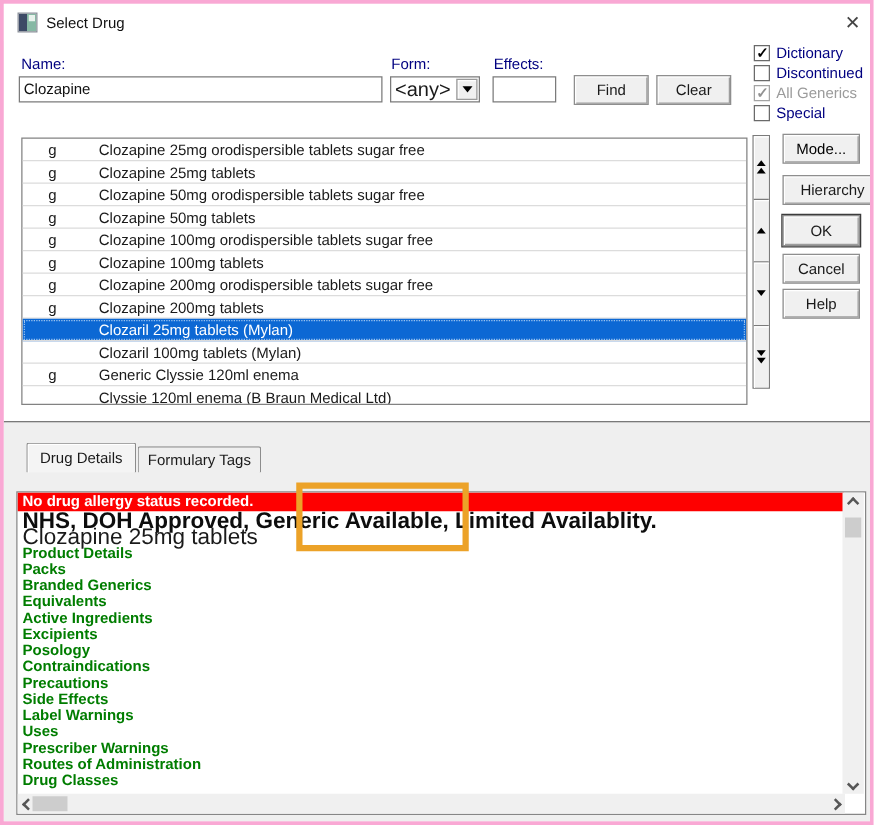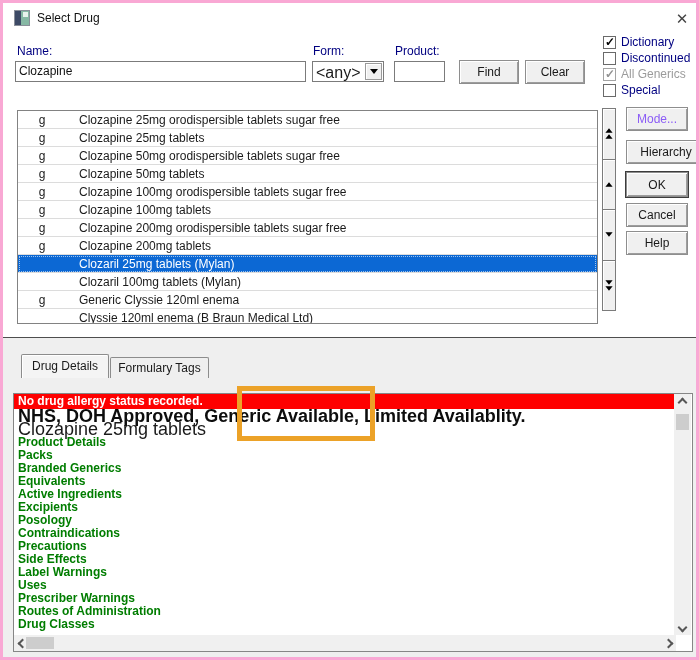--- a/index.html
+++ b/index.html
@@ -59,21 +59,21 @@
   
   .scrollcol { position:absolute; left:599px; top:105px; width:14px; height:203px;
                border:1px solid #7b7b7b; background:#f0f0f0; display:flex; flex-direction:column; }
   .scrollcol .sbtn { flex:1; border-bottom:1px solid #7b7b7b; display:flex; flex-direction:column;
                      align-items:center; justify-content:center; gap:1px; cursor:pointer;
                      background:#f0f0f0; box-shadow:inset 1px 1px 0 #fff; }
   .scrollcol .sbtn:last-child { border-bottom:none; }
   .scrollcol .tri-up, .scrollcol .tri-dn { transform:scale(0.9); }
 
   
-  .btn.disabled { color:#8b5cf6; cursor:default; }
+  .btn.disabled { color:#000000; cursor:default; }
   .btn.default { outline:1px solid #3c3c3c; outline-offset:0px; }
 
   
   .divider { position:absolute; left:0; top:334px; width:693px; height:1px; background:#4e4e4e; }
   .bottom { position:absolute; left:0; top:335px; width:698px; height:319px; background:#efefef; }
 
   .tab { position:absolute; background:#efefef; border:1px solid #8c8c8c; border-bottom:none;
          border-radius:2px 2px 0 0; font-size:12px; text-align:center; cursor:pointer; color:#1a1a1a; }
   .tab.active { background:#f4f4f4; z-index:3; box-shadow:inset 1px 1px 0 #fff; }
 
@@ -110,21 +110,21 @@
 <div id="win">
 
   <div class="titlebar">
     <div class="app-icon"></div>
     <div class="win-title">Select Drug</div>
     <div class="close-x">✕</div>
   </div>
 
   <div class="flabel" style="left:14px; top:41px;">Name:</div>
   <div class="flabel" style="left:310px; top:41px;">Form:</div>
-  <div class="flabel" style="left:392px; top:41px;">Product:</div>
+  <div class="flabel" style="left:392px; top:41px;">Effects:</div>
 
   <div class="tbox" style="left:12px; top:58px; width:291px; height:21px;">Clozapine</div>
 
   <div class="combo" style="left:309px; top:58px; width:72px; height:21px;">
     <span class="val">&lt;any&gt;</span>
     <span class="drop">
         <span class="tri-dn"></span>
       </span>
   </div>
 

